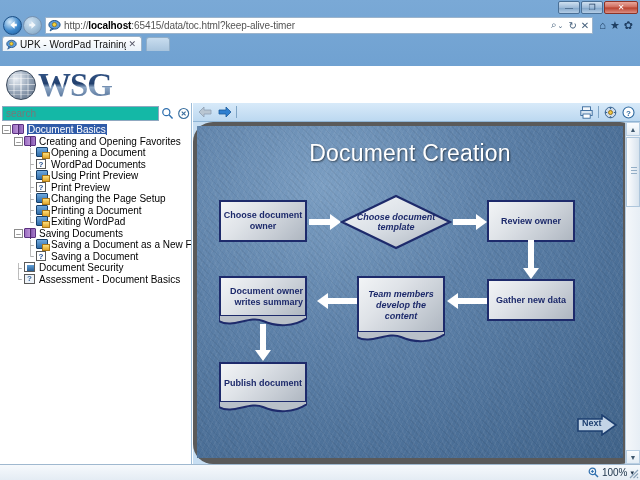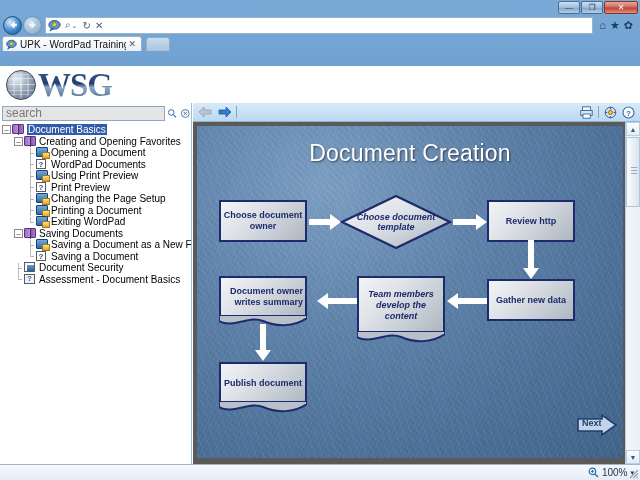--- a/index.html
+++ b/index.html
@@ -144,22 +144,22 @@
   #toc {
     position: absolute; left: 0; top: 37px; width: 192px; height: 361px;
     background: #fff; border-right: 1px solid #9dbcd8;
     overflow: hidden;
   }
   #searchrow {
     position: absolute; left: 2px; top: 2px; width: 188px; height: 16px;
     display: flex; align-items: center;
   }
   #search-input {
-    width: 176px; height: 15px; border: 1px solid #8fa8c0; background: #e5e5e5;
-    font-family: "Liberation Sans", sans-serif; font-size: 12px;
+    width: 176px; height: 15px; border: 1px solid #8fa8c0; background: #14b8a6;
+    font-family: "Liberation Sans", sans-serif; font-size: 10px;
     color: #4c4c4c; padding: 0 3px; outline: none;
   }
   #search-input::placeholder { color: #787878; }
   .srch-ico { width: 15px; height: 15px; margin-left: 2px; cursor: pointer; }
 
   #toc-tree {
     position: absolute; left: 0; top: 20px; width: 192px; height: 341px;
     overflow: hidden; padding-top: 1px;
   }
   .trow {
@@ -169,21 +169,21 @@
   }
   .twist {
     width: 9px; height: 9px; flex: none; margin-right: 1px;
     border: 1px solid #8c8c8c; background: #fff;
     font-size: 8px; line-height: 7px; text-align: center; color: #333;
     cursor: pointer;
   }
   .tline { width: 9px; flex: none; margin-right: 1px; text-align: center; color: #9a9a9a; font-size: 9px; }
   .ticon { width: 13px; height: 11px; flex: none; margin-right: 2px; position: relative; }
   .tlabel { cursor: pointer; }
-  .trow.sel .tlabel { background: #2f5ba8; color: #fff; padding: 0 1px; }
+  .trow.sel .tlabel { background: #2f5ba8; color: #fff; padding: 0 1px; text-decoration: underline; }
   .trow.link .tlabel { color: #1a3fb5; text-decoration: underline; font-weight: bold; }
   .chk {
     width: 9px; height: 9px; flex: none; margin-right: 3px; margin-left: 2px;
     border: 1px solid #7f7f7f; background: #fff; cursor: pointer;
   }
 
   
   .ic-book {
     width: 12px; height: 10px;
     background: linear-gradient(90deg,#9b6fc0 0%,#b98fd6 48%,#7d4fa8 52%,#a87ecb 100%);
@@ -233,21 +233,21 @@
     display: flex; align-items: center; padding: 0 5px;
     border-bottom: 1px solid #8fb4d5;
   }
   #ctoolbar .ct-left { display: flex; align-items: center; gap: 4px; }
   #ctoolbar .ct-right { margin-left: auto; display: flex; align-items: center; gap: 5px; }
   .ct-ico { cursor: pointer; display: block; }
   .ct-sep { width: 1px; height: 12px; background: #7fa5c6; }
 
   #stage {
     position: absolute; left: 0; top: 19px; width: 447px; height: 342px;
-    background: #5a5a5a; padding: 4px 0 0 4px;
+    background: #5a5a5a; padding: 4px 0 0 4px; border-radius: 20px;
   }
   #canvas {
     position: relative; width: 426px; height: 332px;
     background:
       repeating-linear-gradient(118deg, rgba(255,255,255,.045) 0 1px, transparent 1px 4px),
       repeating-linear-gradient(44deg, rgba(0,0,0,.05) 0 1px, transparent 1px 5px),
       repeating-linear-gradient(72deg, rgba(255,255,255,.03) 0 2px, transparent 2px 7px),
       radial-gradient(ellipse at 30% 18%, #7b9ec2 0%, #5c80a8 40%, #4a6e96 75%, #3f6288 100%);
     overflow: hidden;
   }
@@ -352,20 +352,23 @@
           <path d="M4.4 2.2 8.7 6l-4.3 3.8V7.2H2.2V4.8h2.2Z" fill="#f2f7fb"></path>
         </svg>
     </div>
     <div id="addrbox">
       <div id="addr-favicon">
         <svg width="13" height="13" viewBox="0 0 13 13">
           <ellipse cx="6.5" cy="5.8" rx="5.6" ry="4.3" fill="#5d9bd8" stroke="#1c4f85"></ellipse>
           <path d="M3.3 9.2 2 12l3.4-2.1Z" fill="#5d9bd8" stroke="#1c4f85" stroke-width=".8"></path>
           <circle cx="6.4" cy="5.6" r="2.1" fill="#f3d23c" stroke="#8a6a10" stroke-width=".7"></circle>
         </svg>
+      </div>
+      <div id="addr-url">
+        <span>http://</span><b>localhost</b><span>:65415/data/toc.html?keep-alive-timer</span>
       </div>
       <div class="addr-icons">
         <span>⌕<span style="font-size:7px">⌄</span></span>
         <span>↻</span>
         <span>✕</span>
       </div>
     </div>
     <div id="toolicons">
       <span>⌂</span>
       <span>★</span>
@@ -565,21 +568,21 @@
               </defs>
               <path d="M56 2 110 28 56 54 2 28Z" fill="url(#dg)" stroke="#1d2a6b" stroke-width="2.2"></path>
             </svg>
             <div class="dlabel">Choose document template</div>
           </div>
 
           <svg class="arrow" style="left:256px; top:88px;" width="34" height="16" viewBox="0 0 34 16">
             <path d="M0 5h23V0l11 8-11 8v-5H0Z" fill="#fff"></path>
           </svg>
 
-          <div class="node" style="left:290px; top:74px; width:88px; height:42px;">Review http</div>
+          <div class="node" style="left:290px; top:74px; width:88px; height:42px;">Review owner</div>
 
           <svg class="arrow" style="left:326px; top:114px;" width="16" height="40" viewBox="0 0 16 40">
             <path d="M5 0h6v28h5l-8 11-8-11h5Z" fill="#fff"></path>
           </svg>
 
           <div class="node" style="left:290px; top:153px; width:88px; height:42px;">Gather new data</div>
 
           <svg class="arrow" style="left:250px; top:167px;" width="40" height="16" viewBox="0 0 40 16">
             <path d="M40 5H11V0L0 8l11 8v-5h29Z" fill="#fff"></path>
           </svg>

